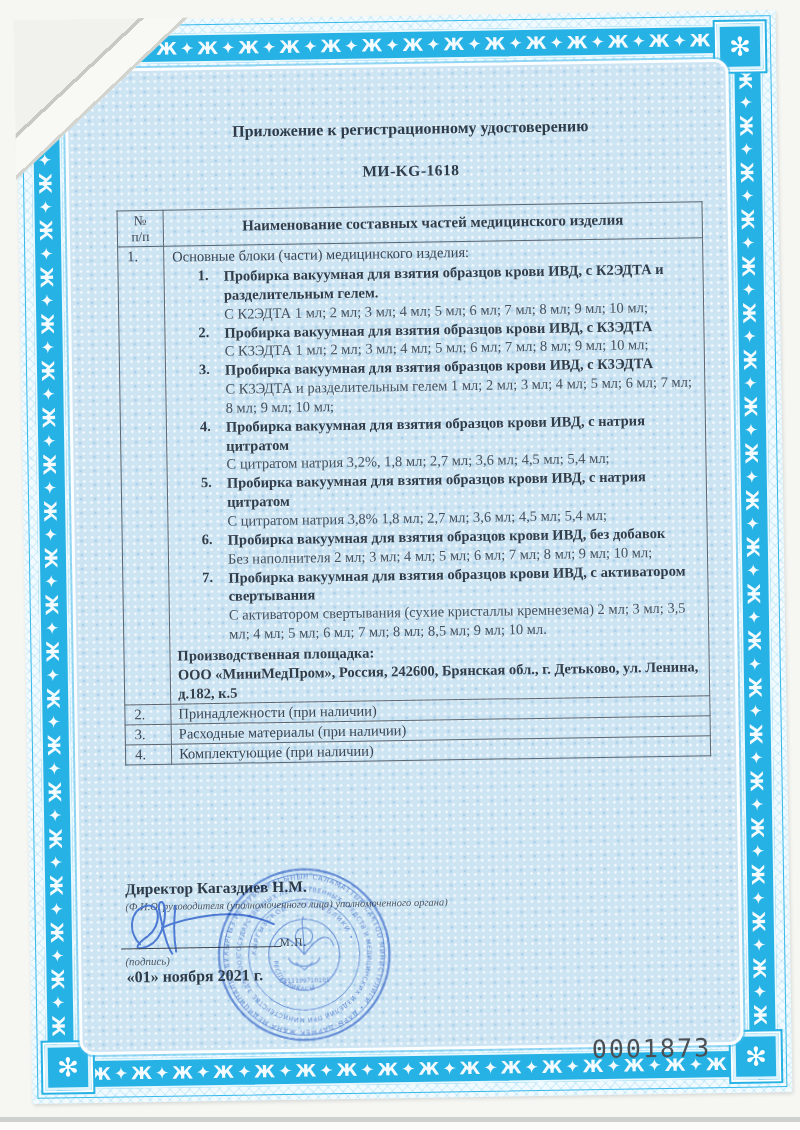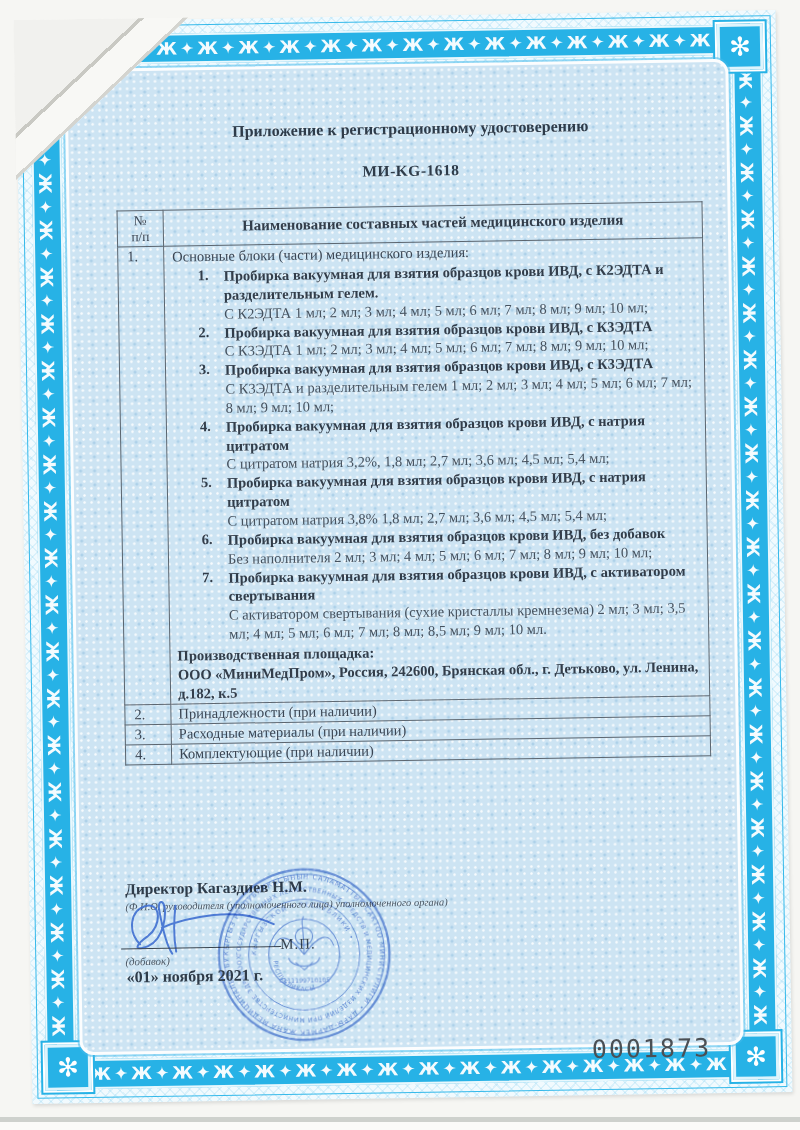--- a/index.html
+++ b/index.html
@@ -85,21 +85,21 @@
   .item-body{flex:1;}
   .item-title{font-weight:bold;color:#323d4a;line-height:1.3;}
   .item-desc{font-weight:normal;line-height:1.3;color:#46525f;}
   .site-label,.site-value{font-weight:bold;color:#323d4a;line-height:1.3;}
   .site-label{margin-top:2px;}
   
   .director{position:absolute;left:96px;top:860px;font-weight:bold;font-size:15.5px;color:#2e3b49;}
   .director-note{position:absolute;left:96px;top:881px;font-style:italic;font-size:10.5px;color:#4a5663;}
   .sig-line{position:absolute;left:91px;top:928px;width:160px;border-bottom:1.3px solid #39444f;}
   .sig-label{position:absolute;left:95px;top:935px;font-style:italic;font-size:11px;color:#4a5663;}
-  .mp{position:absolute;left:250px;top:918px;font-size:15px;color:#39444f;letter-spacing:1px;}
+  .mp{position:absolute;left:250px;top:918px;font-size:11px;color:#39444f;letter-spacing:1px;}
   .doc-date{position:absolute;left:96px;top:948px;font-weight:bold;font-size:16px;color:#2e3b49;}
   .serial{
     position:absolute;left:560px;top:1022px;
     font-family:"DejaVu Sans Mono",monospace;font-size:25px;letter-spacing:2px;color:#4b5055;
   }
   .signature-svg{position:absolute;left:88px;top:872px;width:170px;height:72px;}
   .stamp-svg{
     position:absolute;left:183px;top:846px;width:182px;height:182px;
     mix-blend-mode:multiply;opacity:.92;filter:blur(.3px);
   }
@@ -230,21 +230,21 @@
     </table>
   </div>
 
   <div class="director">Директор Кагаздиев Н.М.</div>
   <div class="director-note">(Ф.И.О. руководителя (уполномоченного лица) уполномоченного органа)</div>
 
   <svg class="signature-svg" viewBox="0 0 170 72">
     <path d="M22,52 C10,40 12,18 28,14 C44,10 44,34 30,44 C18,52 14,60 30,54 C46,48 50,20 46,12 C44,8 40,10 42,20 C45,38 50,56 54,62 M58,14 C56,30 56,48 58,60 M44,36 C58,30 76,26 96,24 C120,22 140,26 156,34" fill="none" stroke="#3f6fd0" stroke-width="2" stroke-linecap="round" opacity="0.9"></path>
   </svg>
   <div class="sig-line"></div>
-  <div class="sig-label">(добавок)</div>
+  <div class="sig-label">(подпись)</div>
   <div class="mp">М.П.</div>
 
   <svg class="stamp-svg" viewBox="0 0 190 190">
     <defs>
       <path id="rc1" d="M95,95 m-79,0 a79,79 0 1,1 158,0 a79,79 0 1,1 -158,0"></path>
       <path id="rc2" d="M95,95 m-66,0 a66,66 0 1,1 132,0 a66,66 0 1,1 -132,0"></path>
       <path id="rc3" d="M95,95 m-50,0 a50,50 0 1,1 100,0 a50,50 0 1,1 -100,0"></path>
       <path id="rc4" d="M95,95 m-32,6 a32,32 0 0,0 64,0"></path>
     </defs>
     <g fill="none" stroke="#5d86d8" opacity="0.85">

